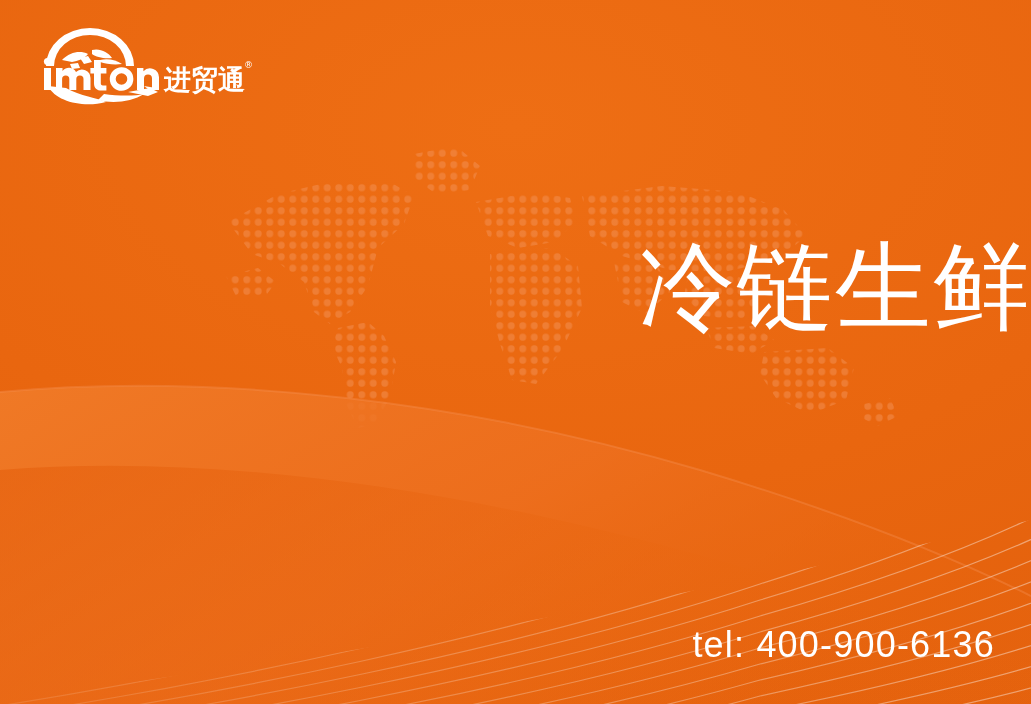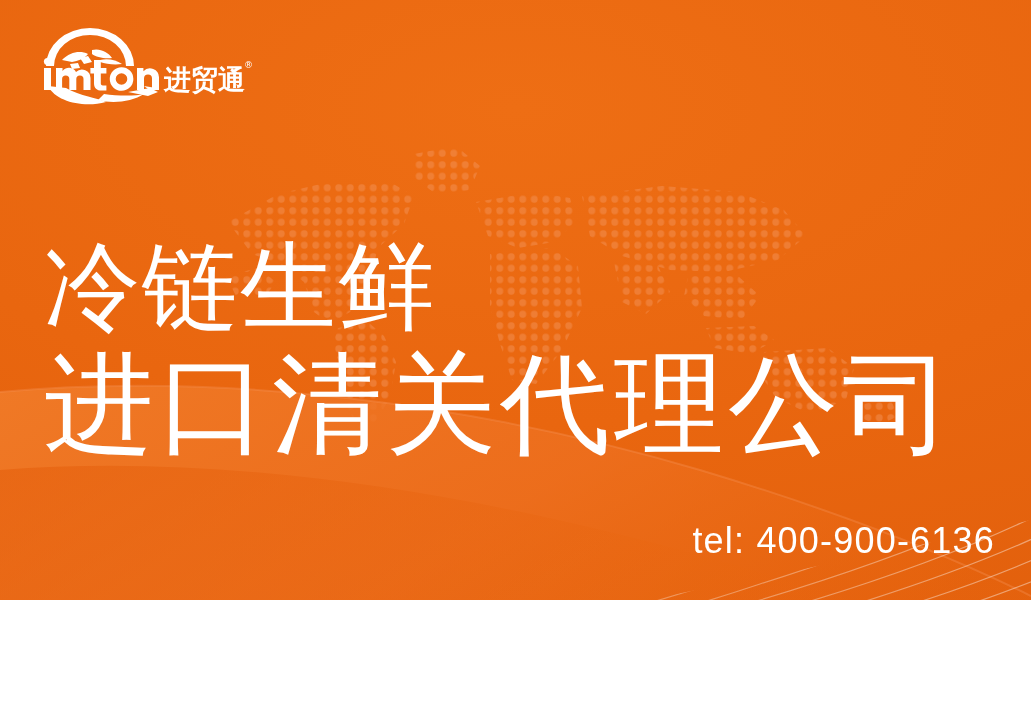--- a/index.html
+++ b/index.html
@@ -8,21 +8,21 @@
     padding: 0;
     background: #ffffff;
   }
   body {
     font-family: "Liberation Sans", "DejaVu Sans", sans-serif;
   }
 
   .banner {
     position: relative;
     width: 1031px;
-    height: 600px;
+    height: 704px;
     overflow: hidden;
     background: #e9660f;
   }
 
   
   .bg-layer {
     position: absolute;
     inset: 0;
     width: 100%;
     height: 100%;
@@ -57,21 +57,21 @@
     width: 215px;
     height: 80px;
   }
 
   
   .headline {
     position: absolute;
     left: 0;
     right: 0;
     top: 232px;
-    text-align: left;
+    text-align: right;
     color: #ffffff;
     line-height: 1.14;
     letter-spacing: 2px;
     padding-left: 44px;
   }
   .headline-line {
     display: block;
     font-weight: 300;
     white-space: nowrap;
   }
@@ -217,18 +217,17 @@
     <g fill="#ffffff">
       <path d="M8 60 C 16 76, 44 82, 66 76 C 58 72, 40 70, 26 62 Z"></path>
       <path d="M58 74 C 72 78, 92 76, 104 68 C 96 70, 78 70, 64 68 Z"></path>
       <path d="M88 66 L110 62 L118 66 L108 70 Z"></path>
       <path d="M104 60 L116 62 L112 66 Z"></path>
     </g>
   </svg>
 
   <div class="headline">
     <span class="headline-line line-1">冷链生鲜</span>
-    <span class="headline-line line-2">进口清关代理公司</span>
   </div>
 
   <div class="phone">tel: 400-900-6136</div>
 
 </div>
 
 </body></html>

